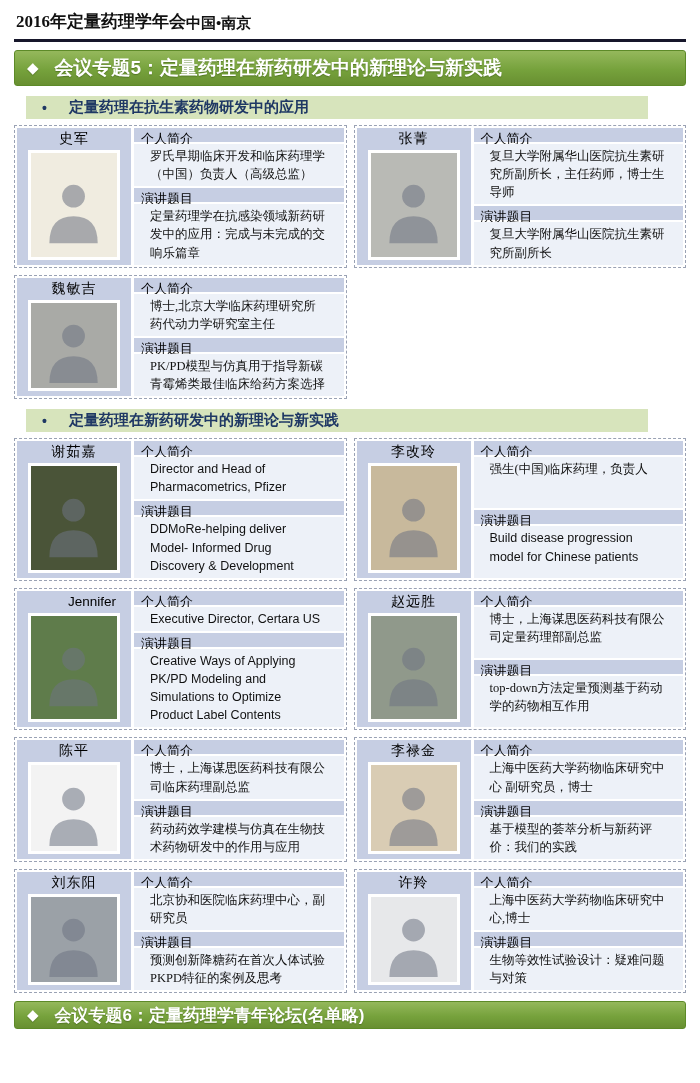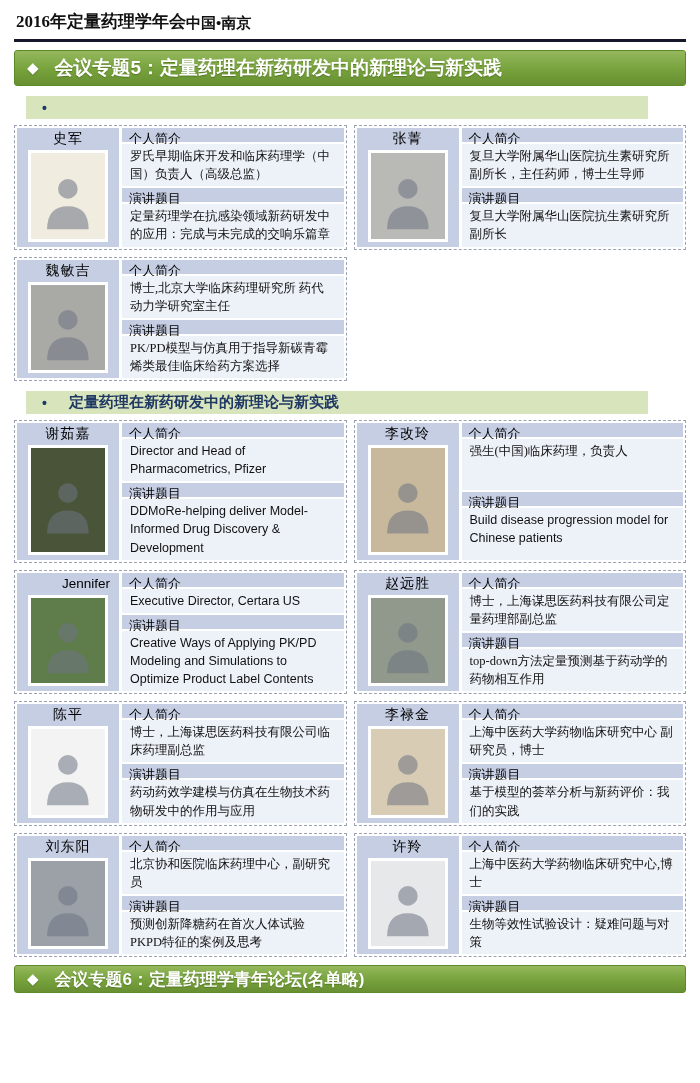--- a/index.html
+++ b/index.html
@@ -43,21 +43,21 @@
   
   .grid {
     display:grid; grid-template-columns:1fr 1fr; gap:7px;
     margin-top:4px;
   }
   .card {
     border:1px dashed #9aa2b4; background:#fff;
     display:flex; gap:3px; padding:2px; min-height:120px;
   }
   .card-left {
-    width:102px; flex:none; background:#c6cee3;
+    width:114px; flex:none; background:#c6cee3;
     display:flex; flex-direction:column;
   }
   .sp-name {
     height:21px; line-height:21px; text-align:center;
     font-size:14px; color:#000; letter-spacing:1px;
   }
   .sp-name.latin { font-family:"Liberation Sans","DejaVu Sans",sans-serif; font-size:13.5px; letter-spacing:0;padding-left:36px; }
   .photo-frame {
     flex:1; margin:1px 11px 5px 11px; background:#fff; padding:3px;
     display:flex;
@@ -66,21 +66,21 @@
   .photo svg { width:78%; height:90%; opacity:.55; }
 
   .card-right { flex:1; display:flex; flex-direction:column; gap:2px; background:#fff; }
   .cell { padding:1px 7px; }
   .cell.label {
     background:#c6cee3; height:14px; line-height:19px;
     font-size:13px; color:#000; flex:none;
   }
   .cell.text {
     background:#edf1f8; font-size:12.5px; line-height:1.45;
-    padding:3px 8px; flex:1;
+    padding:3px 16px; flex:1;
     font-family:"Liberation Serif","DejaVu Serif",serif;
   }
   .cell.text.en { font-family:"Liberation Sans","DejaVu Sans",sans-serif; font-size:12.5px; }
 </style>
 </head>
 <body>
 
 <div class="page">
 
   <div class="top-header">
@@ -88,20 +88,21 @@
     <div class="top-loc">中国•南京</div>
   </div>
 
   <div class="banner b5">
     <span class="diamond">◆</span>
     <span>会议专题5：定量药理在新药研发中的新理论与新实践</span>
   </div>
 
   <div class="subbar">
     <span class="bullet">•</span>
+    <span>定量药理在抗生素药物研发中的应用</span>
   </div>
 
   <div class="grid">
 
     <div class="card">
       <div class="card-left">
         <div class="sp-name">史军</div>
         <div class="photo-frame">
           <div class="photo" style="background:#f0ece0">
             <svg viewBox="0 0 100 100">

